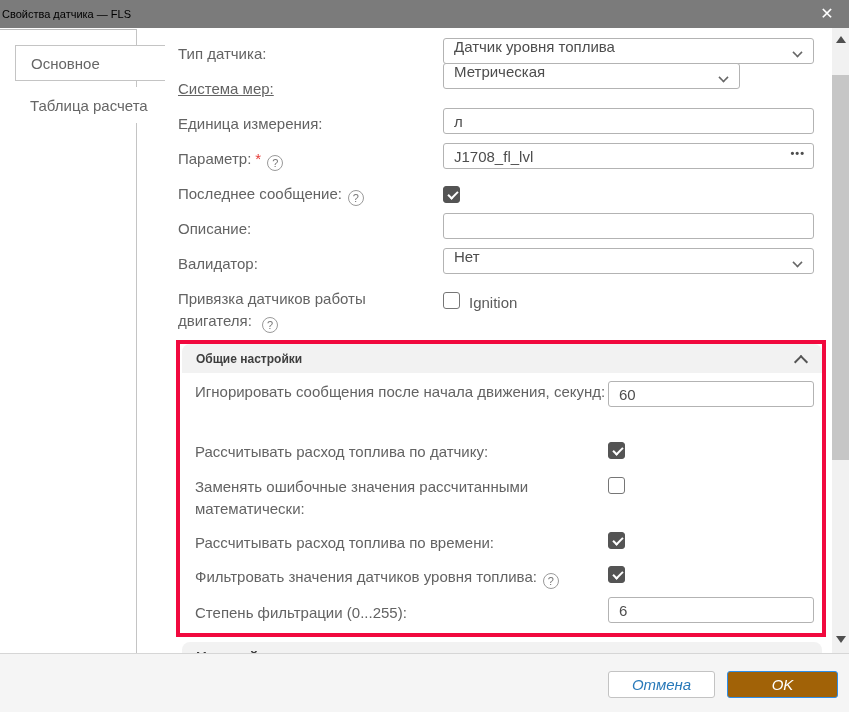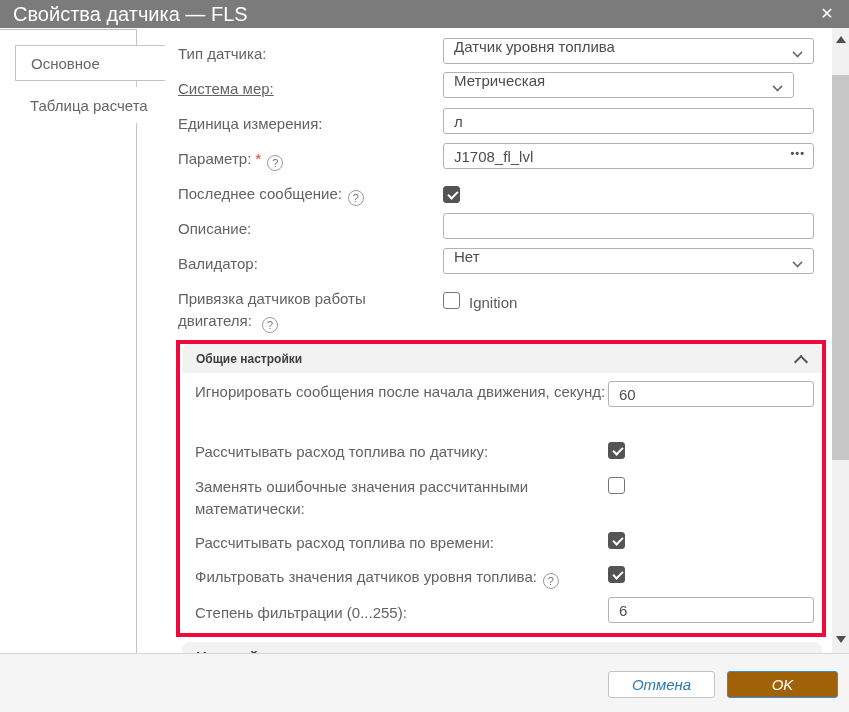--- a/index.html
+++ b/index.html
@@ -3,21 +3,21 @@
 <meta charset="utf-8">
 <style>
   * { margin:0; padding:0; box-sizing:border-box; }
   html,body { background:#fff; }
   body { font-family:"Liberation Sans", sans-serif; }
   .dialog{ position:relative; width:849px; height:712px; background:#fff; overflow:hidden; }
 
   
   .titlebar{ position:absolute; left:0; top:0; width:849px; height:28px; background:#7b7b7b;
              display:flex; align-items:center; }
-  .titlebar .title{ color:#ffffff; font-size:20px; padding-left:13px; }
+  .titlebar .title{ color:#000000; font-size:11px; padding-left:2px; }
   .titlebar .close{ position:absolute; right:10px; top:3px; width:24px; height:22px; color:#fff;
                     font-size:16px; line-height:22px; text-align:center; cursor:pointer; }
 
   
   .tabcol{ position:absolute; left:0; top:29px; width:137px; height:624px;
            border-top:1px solid #bdbdbd; border-right:1px solid #c4c4c4; background:#fff; z-index:1; }
   .tab{ position:absolute; left:15px; width:150px; height:36px; font-size:15px; color:#666;
         display:flex; align-items:center; padding-left:15px; cursor:pointer; background:#fff; }
   .tab.active{ top:15px; border:1px solid #c4c4c4; border-right:none; z-index:2; }
   .tab.inactive{ top:57px; }
@@ -94,21 +94,21 @@
     <div class="tab inactive">Таблица расчета</div>
   </div>
 
   <span class="lbl" style="left:178px; top:43px;">Тип датчика:</span>
   <div class="sel" style="left:443px; top:38px; width:371px;">
     <span>Датчик уровня топлива</span>
     <span class="chev"></span>
   </div>
 
   <span class="lbl" style="left:178px; top:78px;text-decoration:underline;">Система мер:</span>
-  <div class="sel" style="left:443px; top:72px; width:351px;">
+  <div class="sel" style="left:443px; top:63px; width:297px;">
     <span>Метрическая</span>
     <span class="chev"></span>
   </div>
 
   <span class="lbl" style="left:178px; top:113px;">Единица измерения:</span>
   <input class="txt" style="left: 443px; top: 108px; width: 371px;" value="л">
 
   <span class="lbl" style="left:178px; top:148px;"><span>Параметр:</span><span class="req">*</span><span class="help">?</span></span>
   <div style="position:absolute; left:443px; top:143px; width:371px; height:26px;">
     <input class="txt" style="left: 0px; top: 0px; width: 371px; padding-right: 34px;" value="J1708_fl_lvl">

